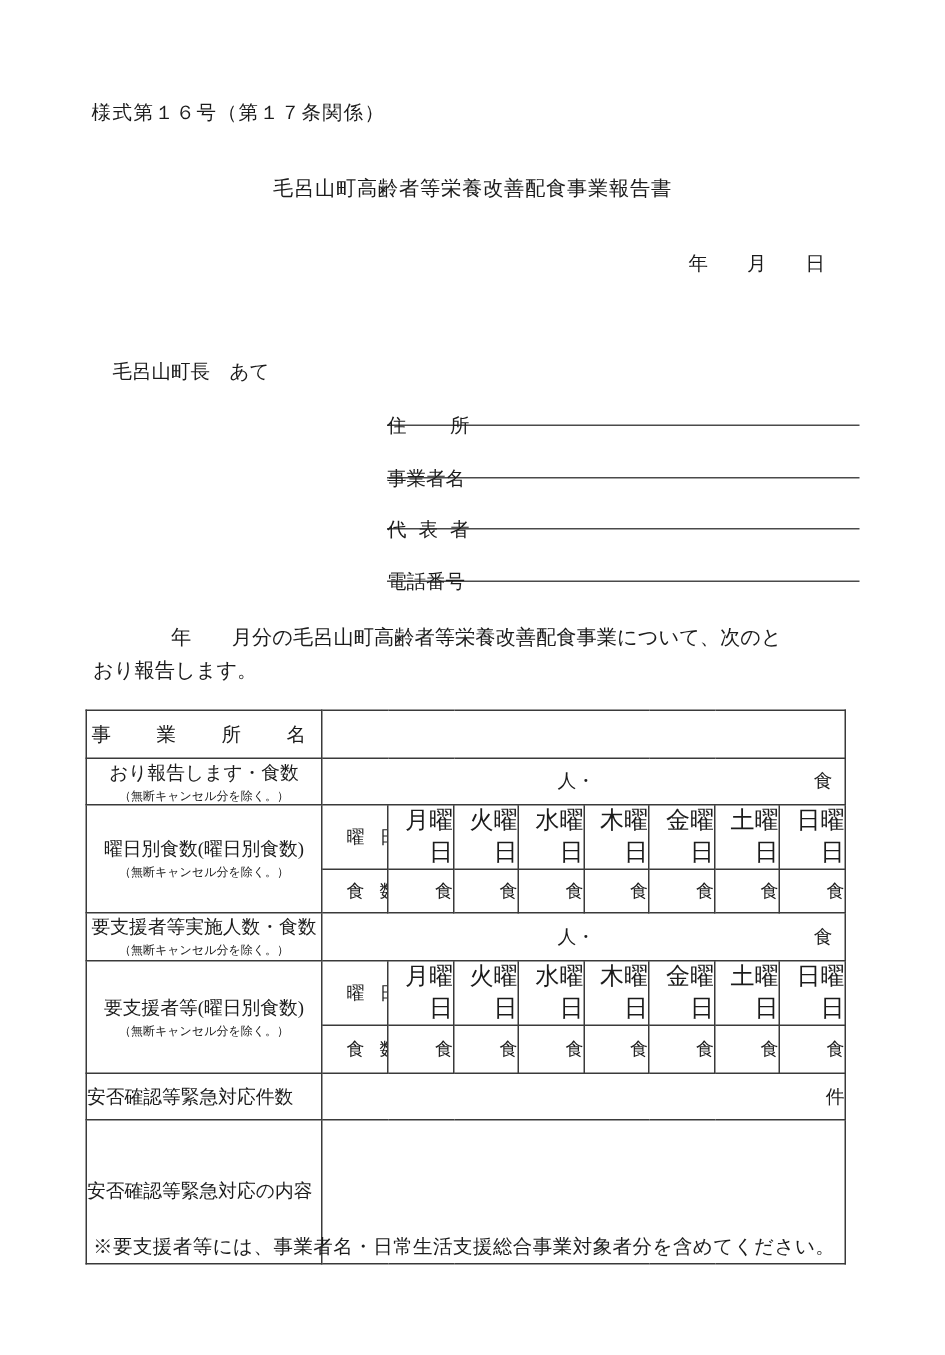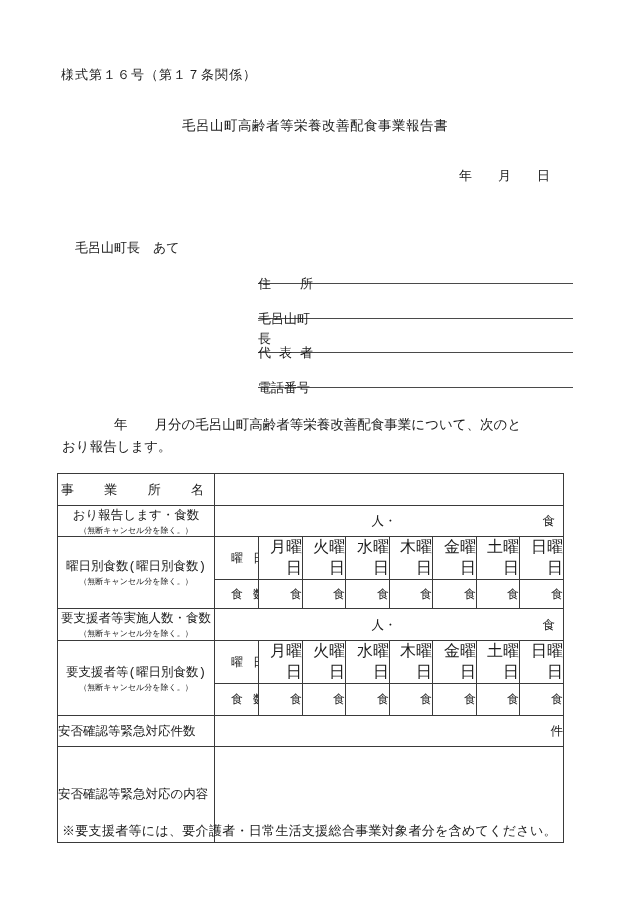--- a/index.html
+++ b/index.html
@@ -28,21 +28,20 @@
   .flabel { display: inline-block; width: 55px; margin-top: 12px; }
   .just { text-align: justify; text-align-last: justify; }
 
   .body-text { left: 62px; top: 414px; width: 520px; font-size: 13.5px; line-height: 22px; }
   .body-text .indent { padding-left: 52px; display: block; }
 
   table.report {
     position: absolute; left: 57px; top: 473px;
     border-collapse: collapse; table-layout: fixed;
     width: 506px;
-    font-family: Liberation Mono, monospace;
   }
   table.report th, table.report td {
     border: 1px solid #3a3a3a;
     padding: 0;
     font-weight: normal;
     vertical-align: middle;
     overflow: hidden;
   }
   th.lbl { font-size: 12.5px; text-align: center; }
   th.lbl .note { font-size: 8px; letter-spacing: 0; display: block; margin-top: 1px; color: #222; }
@@ -75,21 +74,21 @@
   <div class="abs doc-title">毛呂山町高齢者等栄養改善配食事業報告書</div>
 
   <div class="abs date-line">年　　月　　日</div>
 
   <div class="abs addressee">毛呂山町長　あて</div>
 
   <div class="abs field f1">
     <span class="flabel just">住所</span>
   </div>
   <div class="abs field f2">
-    <span class="flabel">毛呂山町長</span>
+    <span class="flabel">事業者名</span>
   </div>
   <div class="abs field f3">
     <span class="flabel just">代表者</span>
   </div>
   <div class="abs field f4">
     <span class="flabel">電話番号</span>
   </div>
 
   <div class="abs body-text">
     <span class="indent">年　　月分の毛呂山町高齢者等栄養改善配食事業について、次のと</span>
@@ -200,15 +199,15 @@
 
     <tr style="height:96px">
       <th class="lbl-left">
         <span>安否確認等緊急対応の内容</span>
       </th>
       <td class="blank" colspan="8"></td>
     </tr>
   </tbody>
     </table>
 
-  <div class="abs footnote">※要支援者等には、要介護者・日常生活支援総合事業対象者分を含めてください。</div>
+  <div class="abs footnote">※要支援者等には、事業者名・日常生活支援総合事業対象者分を含めてください。</div>
 
 </div>
 
 </body></html>

